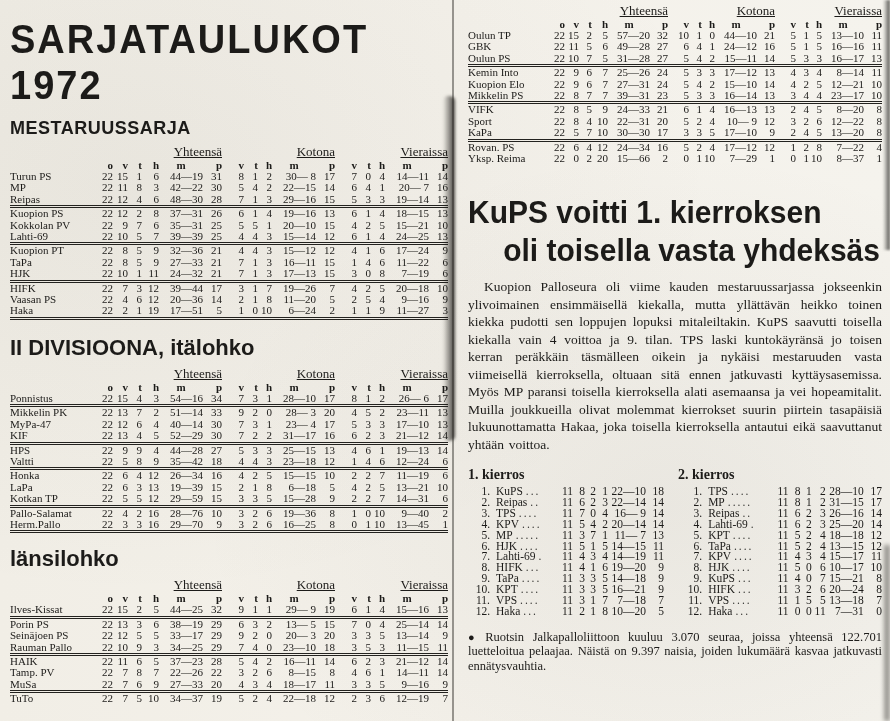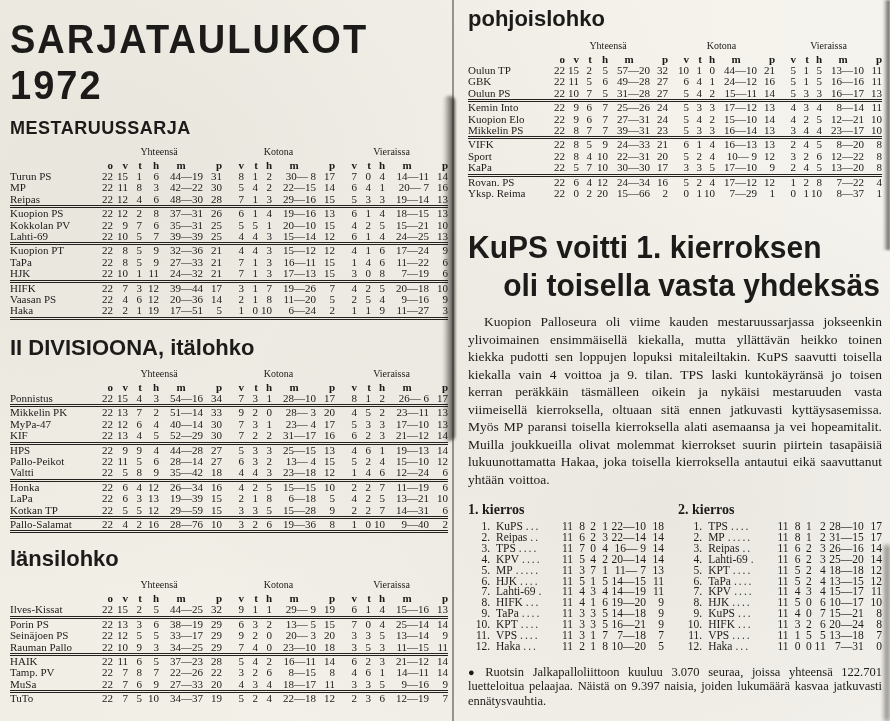--- a/index.html
+++ b/index.html
@@ -27,21 +27,21 @@
   h2 { font-family:"Liberation Sans", sans-serif; font-weight:bold; margin:0; }
   .h-mest  { font-size:18px; margin:16px 0 4px 0; letter-spacing:.5px; }
   .h-div   { font-size:22px; margin:15px 0 4px 0; }
   .h-lansi { font-size:22px; margin:13px 0 4px 0; }
   .h-pohj  { font-size:22px; margin:4px 0 5px 0; }
 
   table.league { border-collapse:collapse; table-layout:fixed; width:438px; margin:0 0 2px 0; }
   table.league td { font-size:11px; line-height:11.4px; text-align:right; white-space:nowrap;
                     overflow:hidden; padding:0; }
   table.league td.team { text-align:left; }
-  table.league tr.hdr1 td { text-align:center; font-size:10px; line-height:14px; padding-top:2px; }
+  table.league tr.hdr1 td { text-align:right; font-size:13px; line-height:14px; padding-top:2px;text-decoration:underline; }
   table.league tr.hdr2 td { font-weight:bold; font-size:11px; line-height:12px; }
   table.league td.mh { text-align:center; }
   table.league tr.sep td { border-top:3px double #23221f; }
   table.league.closed { border-bottom:3px double #23221f; }
 
   .headline { font-family:"Liberation Sans", sans-serif; font-weight:bold; font-size:30px;
               line-height:36px; margin-top:30px; transform:scaleY(1.05); transform-origin:left top; }
   .headline .l2 { text-align:right; padding-right:2px; }
 
   .body-text { margin-top:12px; font-size:13.5px; line-height:17.5px; text-align:justify;
@@ -508,39 +508,20 @@
             <td>3</td>
             <td>25—15</td>
             <td>13</td>
             <td>4</td>
             <td>6</td>
             <td>1</td>
             <td>19—13</td>
             <td>14</td>
           </tr>
 
-          <tr>
-            <td class="team">Pallo-Peikot</td>
-            <td>22</td>
-            <td>11</td>
-            <td>5</td>
-            <td>6</td>
-            <td>28—14</td>
-            <td>27</td>
-            <td>6</td>
-            <td>3</td>
-            <td>2</td>
-            <td>13— 4</td>
-            <td>15</td>
-            <td>5</td>
-            <td>2</td>
-            <td>4</td>
-            <td>15—10</td>
-            <td>12</td>
-          </tr>
 
           <tr>
             <td class="team">Valtti</td>
             <td>22</td>
             <td>5</td>
             <td>8</td>
             <td>9</td>
             <td>35—42</td>
             <td>18</td>
             <td>4</td>
@@ -628,20 +609,39 @@
             <td>6</td>
             <td>19—36</td>
             <td>8</td>
             <td>1</td>
             <td>0</td>
             <td>10</td>
             <td>9—40</td>
             <td>2</td>
           </tr>
 
+          <tr>
+            <td class="team">Herm.Pallo</td>
+            <td>22</td>
+            <td>3</td>
+            <td>3</td>
+            <td>16</td>
+            <td>29—70</td>
+            <td>9</td>
+            <td>3</td>
+            <td>2</td>
+            <td>6</td>
+            <td>16—25</td>
+            <td>8</td>
+            <td>0</td>
+            <td>1</td>
+            <td>10</td>
+            <td>13—45</td>
+            <td>1</td>
+          </tr>
         </tbody>
     </table>
 
     <h2 class="h-lansi">länsilohko</h2>
     <table class="league">
       <colgroup>
           <col style="width:86px">
           <col style="width:17px">
           <col style="width:15px">
           <col style="width:14px">
@@ -846,21 +846,20 @@
             <td>6</td>
             <td>12—19</td>
             <td>7</td>
           </tr>
 
         </tbody>
     </table>
   </div>
 
   <div class="col-right">
-    <h2 class="h-pohj">pohjoislohko</h2>
     <table class="league" style="width:414px">
       <colgroup>
           <col style="width:80px">
           <col style="width:17px">
           <col style="width:14px">
           <col style="width:13px">
           <col style="width:16px">
           <col style="width:42px">
           <col style="width:18px">
           <col style="width:21px">

